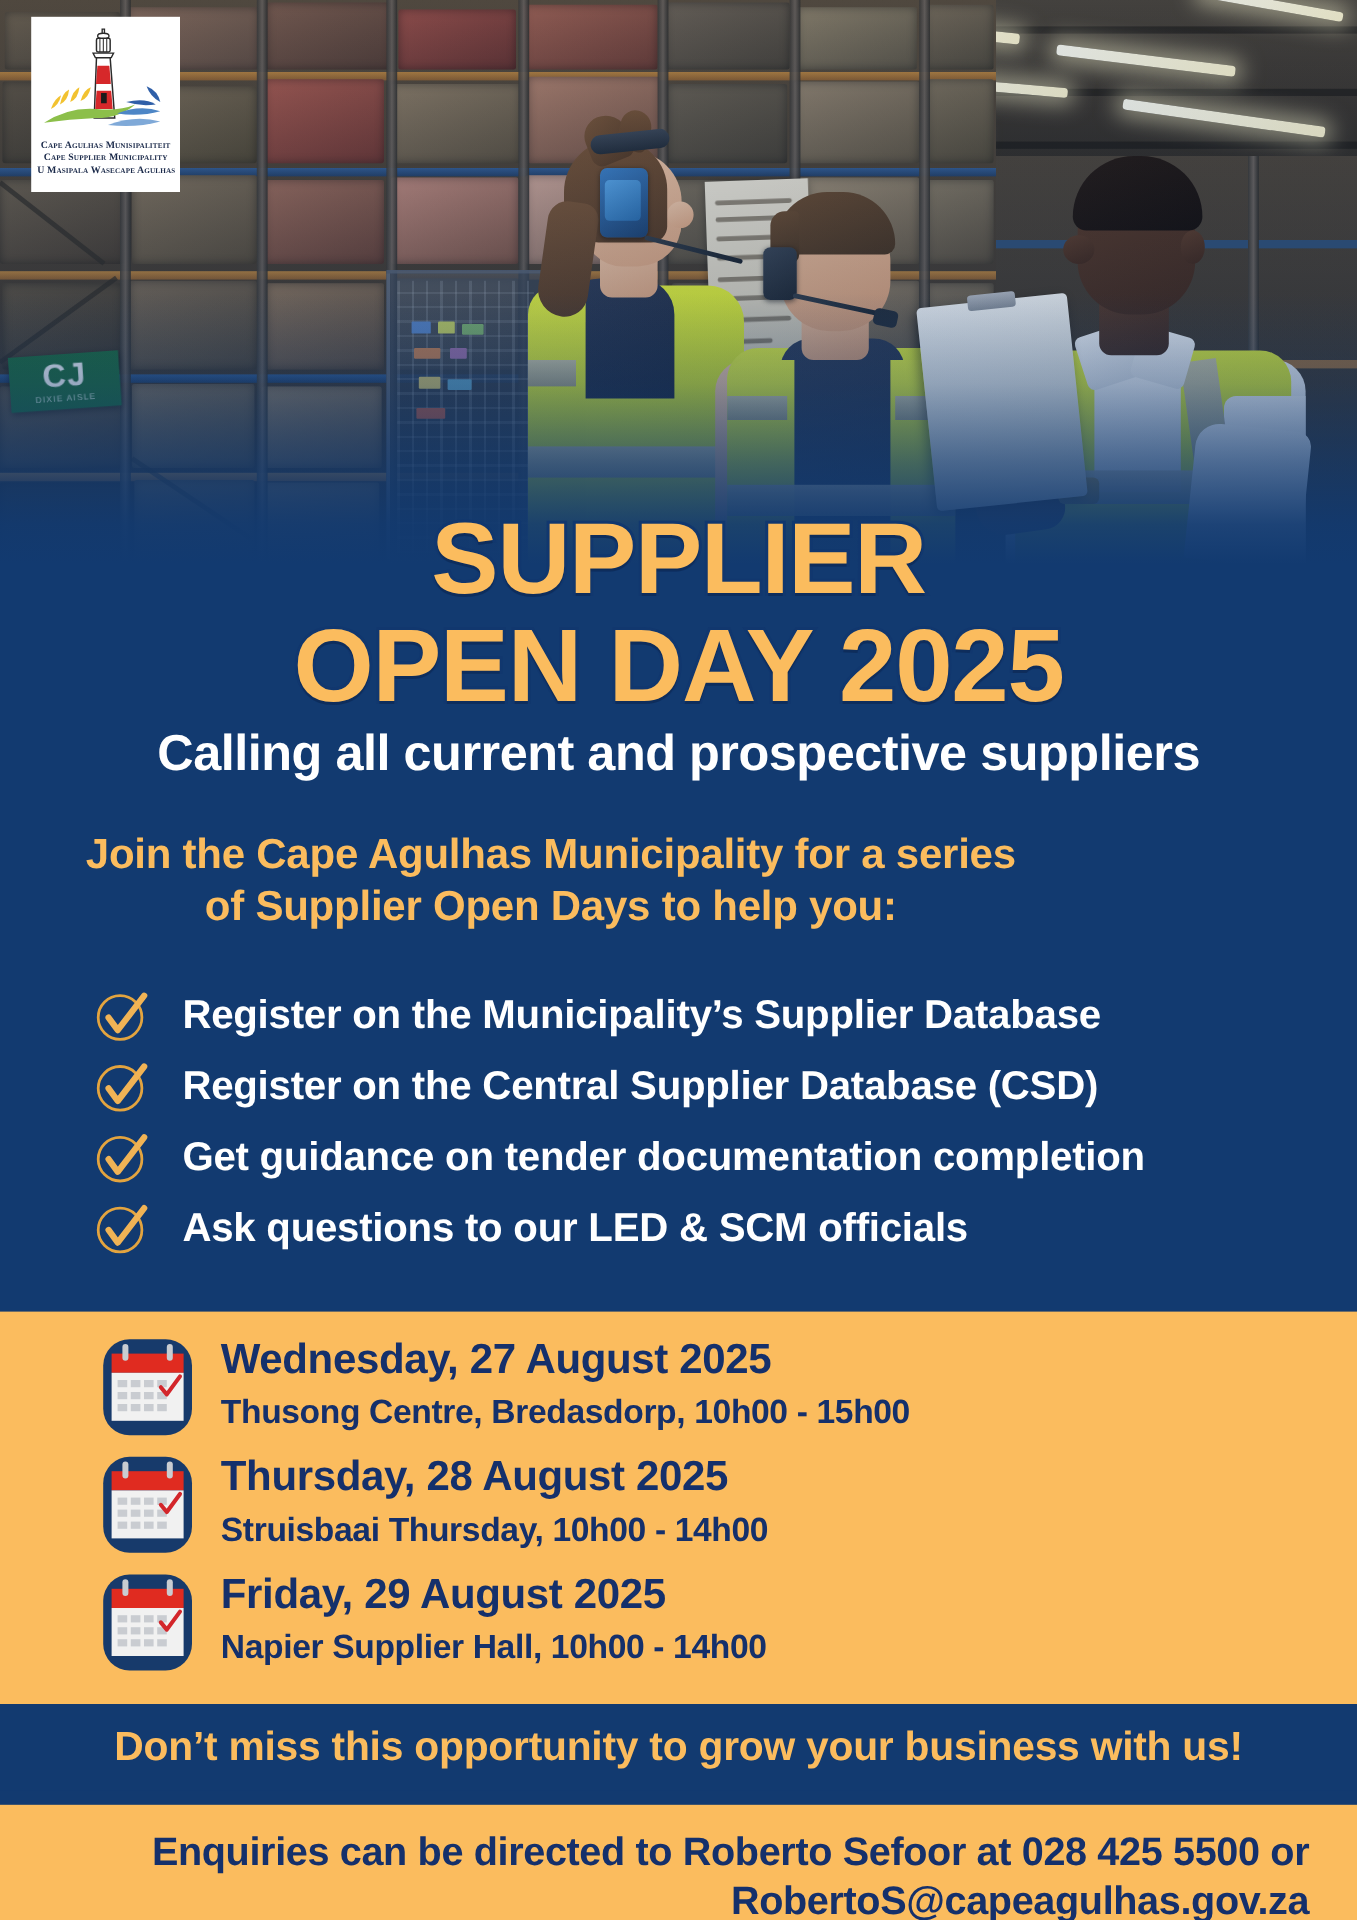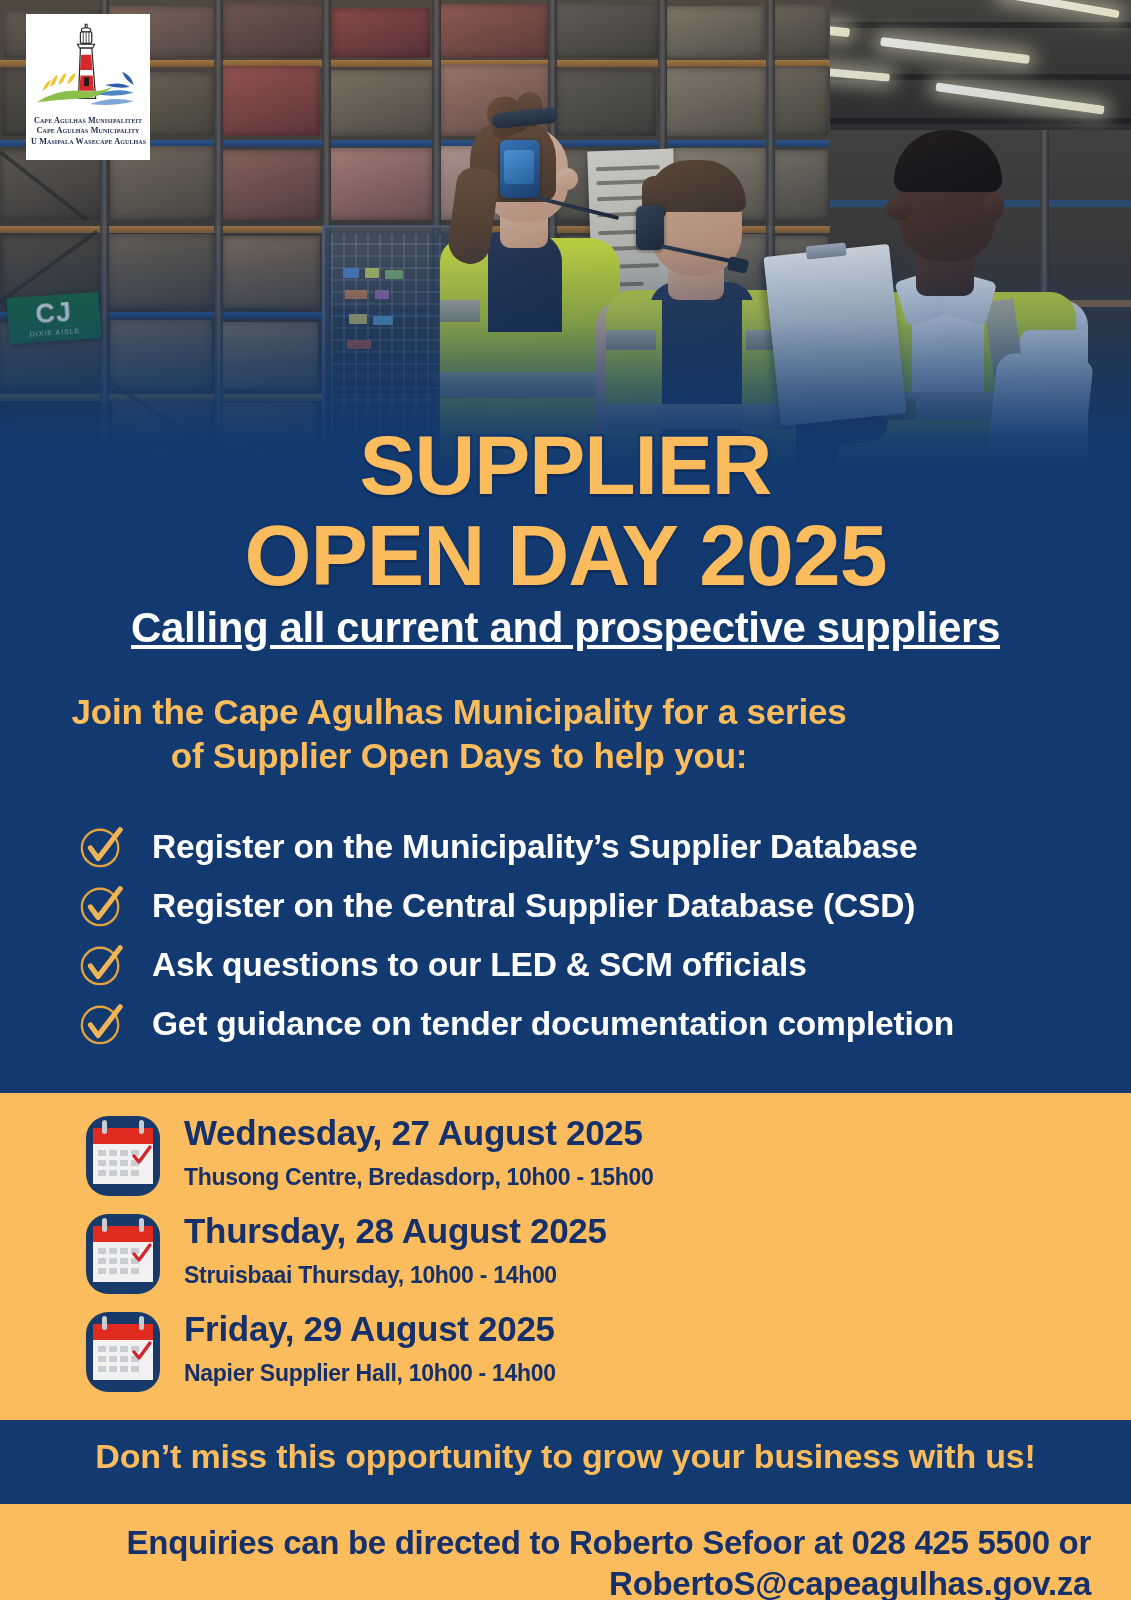--- a/index.html
+++ b/index.html
@@ -193,21 +193,21 @@
     color:#FBBC5E;
     -webkit-text-stroke:5px #11376E;
     paint-order:stroke fill;
     text-shadow:0 3px 0 rgba(10,30,60,.35);
   }
   .title-line.l2 { font-size:86px; margin-top:8px; }
 
   .subtitle {
     position:absolute; left:0; top:604px; width:1131px;
     text-align:center; z-index:6;
-    color:#ffffff; font-size:42px; font-weight:bold; letter-spacing:-.4px;text-decoration:underline;
+    color:#ffffff; font-size:42px; font-weight:bold; letter-spacing:-.4px;
   }
 
   .lead {
     position:absolute; left:0; top:690px; width:918px;
     text-align:center; z-index:6;
     color:#FBBC5E; font-size:35px; font-weight:bold; line-height:44px;
     letter-spacing:-.2px;
   }
 
   
@@ -226,21 +226,21 @@
   
   .dates {
     position:absolute; left:0; top:1093px; width:1131px; height:327px;
     background:#FBBC5E; z-index:6;
     padding:18px 0 0 84px;
   }
   .date-row { display:flex; align-items:center; margin-bottom:10px; }
   .cal-ico { width:78px; height:86px; flex:0 0 78px; margin-right:22px; }
   .date-text { color:#15306B; }
   .date-text .d1 { font-size:35px; font-weight:bold; line-height:44px; letter-spacing:-.3px; }
-  .date-text .d2 { font-size:23px; font-weight:bold; line-height:44px; letter-spacing:-.3px; }
+  .date-text .d2 { font-size:28px; font-weight:bold; line-height:44px; letter-spacing:-.3px; }
 
   
   .banner {
     position:absolute; left:0; top:1420px; width:1131px; height:72px;
     background:#123A70; z-index:6;
     display:flex; align-items:center; justify-content:center;
   }
   .banner-txt {
     color:#FBBC5E; font-size:34px; font-weight:bold; letter-spacing:-.2px;
   }
@@ -496,21 +496,21 @@
 
       <path d="M6 84 q22 -14 46 -12 q20 2 34 -4 q-14 12 -34 12 q-24 1 -46 4z" fill="#8cbf4a"></path>
 
       <path d="M96 52 q10 4 12 14 q-9 -5 -12 -14z" fill="#2f5fa8"></path>
       <path d="M78 66 q16 -4 26 2 q-13 2 -26 -2z" fill="#2f5fa8"></path>
       <path d="M70 76 q20 -8 38 -2 q-18 5 -38 2z" fill="#4d86c6"></path>
       <path d="M62 86 q24 -9 46 -3 q-22 6 -46 3z" fill="#7fa9d8"></path>
     </svg>
     <div class="logo-lines">
       <div>Cape Agulhas Munisipaliteit</div>
-      <div>Cape Agulhas Municipality</div>
+      <div>Cape Supplier Municipality</div>
       <div>U Masipala Wasecape Agulhas</div>
     </div>
   </div>
 
   <div class="title-wrap">
     <div class="title-line l1">SUPPLIER</div>
     <div class="title-line l2">OPEN DAY 2025</div>
   </div>
 
   <div class="subtitle">Calling all current and prospective suppliers</div>
@@ -533,28 +533,28 @@
         <circle cx="23" cy="25" r="19" fill="none" stroke="#E3A43F" stroke-width="2.4"></circle>
         <path d="M13 25 L21 36 L44 6" fill="none" stroke="#F0B355" stroke-width="5.4" stroke-linecap="round" stroke-linejoin="round"></path>
       </svg>
       <div class="check-txt">Register on the Central Supplier Database (CSD)</div>
     </div>
     <div class="check-row">
       <svg class="check-ico" viewBox="0 0 48 48">
         <circle cx="23" cy="25" r="19" fill="none" stroke="#E3A43F" stroke-width="2.4"></circle>
         <path d="M13 25 L21 36 L44 6" fill="none" stroke="#F0B355" stroke-width="5.4" stroke-linecap="round" stroke-linejoin="round"></path>
       </svg>
-      <div class="check-txt">Ask questions to our LED &amp; SCM officials</div>
+      <div class="check-txt">Get guidance on tender documentation completion</div>
     </div>
     <div class="check-row">
       <svg class="check-ico" viewBox="0 0 48 48">
         <circle cx="23" cy="25" r="19" fill="none" stroke="#E3A43F" stroke-width="2.4"></circle>
         <path d="M13 25 L21 36 L44 6" fill="none" stroke="#F0B355" stroke-width="5.4" stroke-linecap="round" stroke-linejoin="round"></path>
       </svg>
-      <div class="check-txt">Get guidance on tender documentation completion</div>
+      <div class="check-txt">Ask questions to our LED &amp; SCM officials</div>
     </div>
   </div>
 
   <div class="dates">
 
     <div class="date-row">
       <svg class="cal-ico" viewBox="0 0 78 86">
         <rect x="2" y="4" width="74" height="80" rx="22" fill="#173A6B"></rect>
         <rect x="9" y="16" width="60" height="16" fill="#E02B20"></rect>
         <rect x="9" y="32" width="60" height="40" fill="#F1F1F1"></rect>

